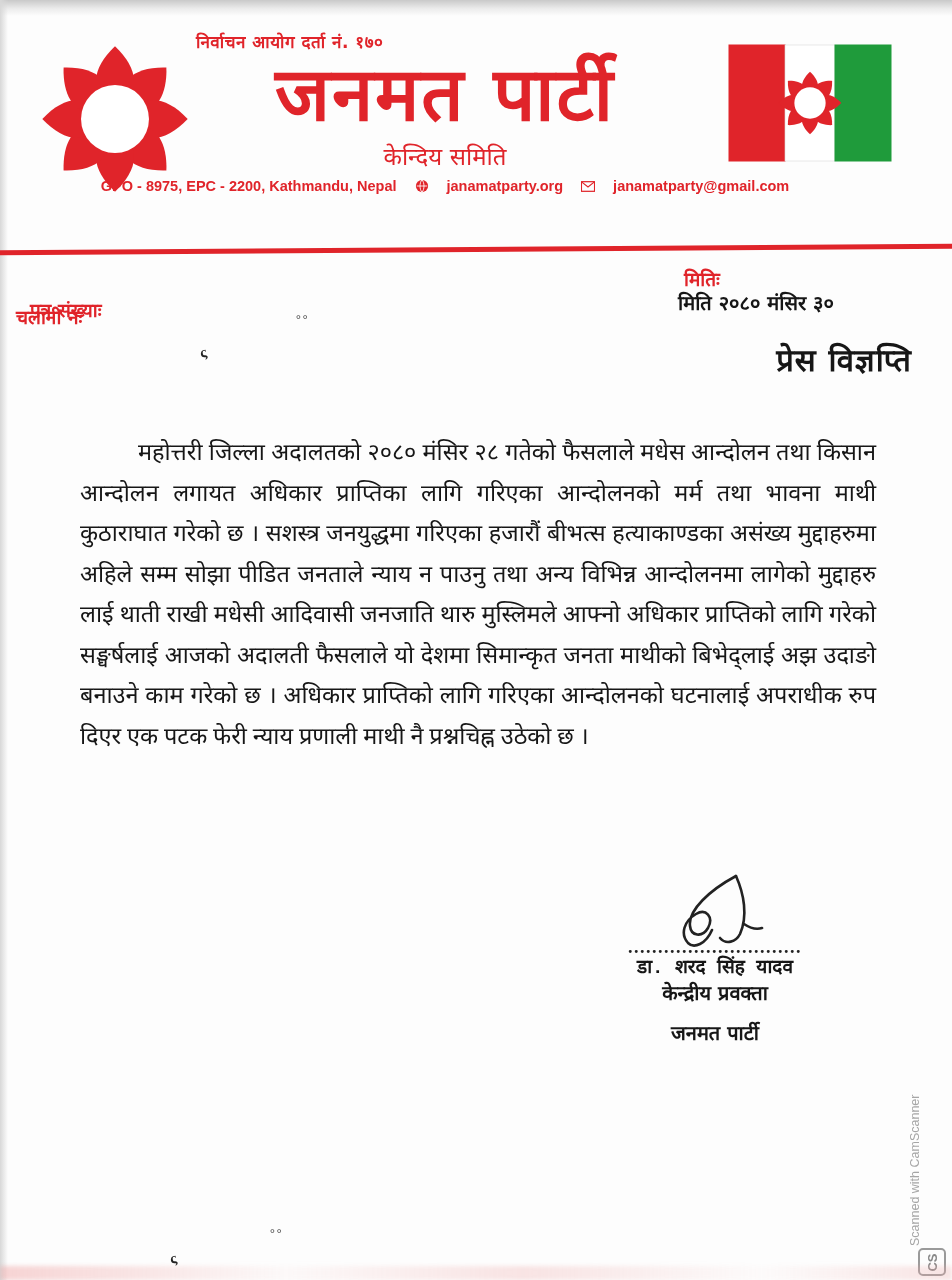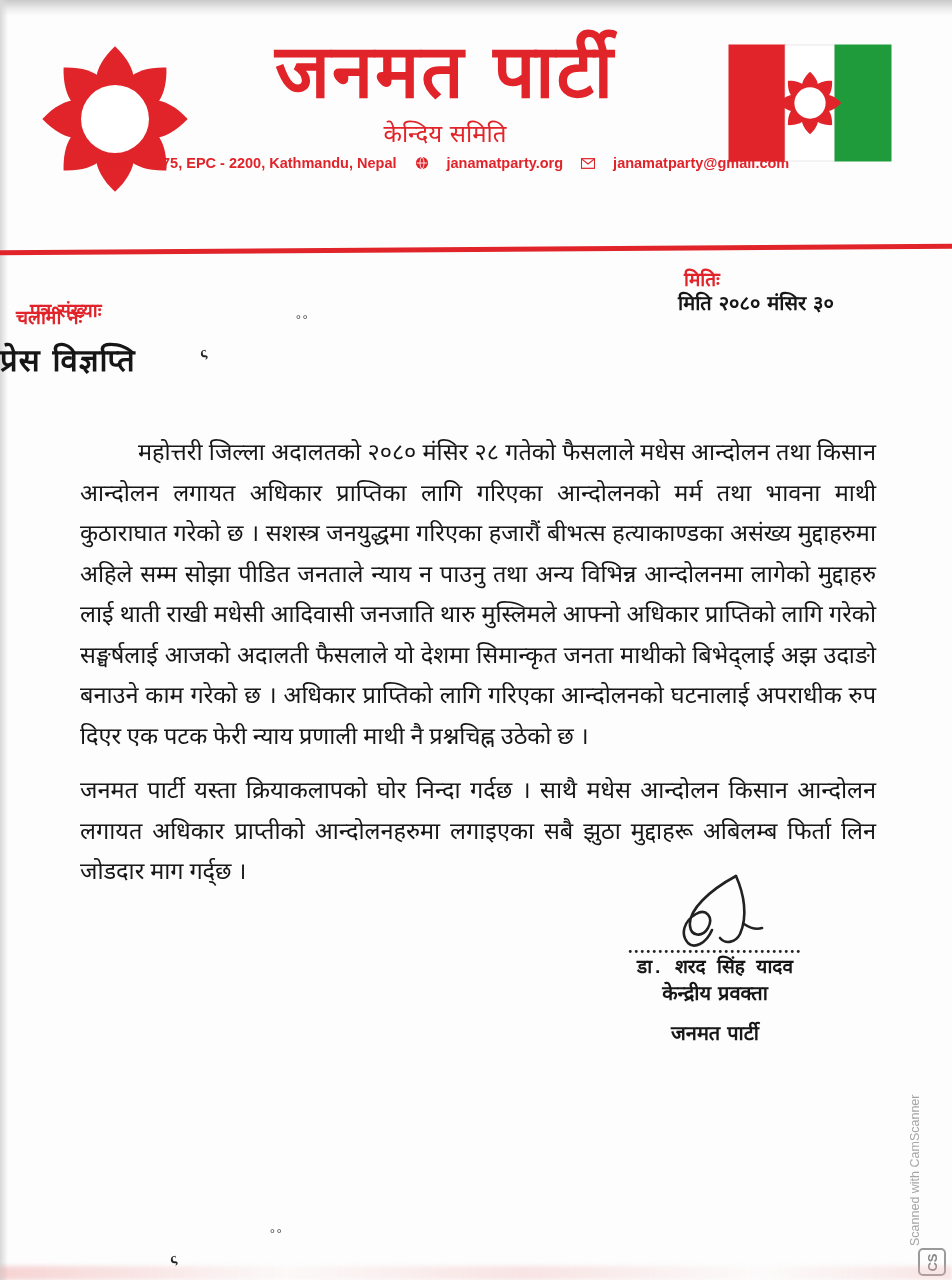--- a/index.html
+++ b/index.html
@@ -40,21 +40,21 @@
   .flag{position:absolute;left:728px;top:44px;width:164px;height:118px;}
   .red-rule{position:absolute;left:-4px;top:247px;width:962px;height:5px;
     background:var(--brand-red);transform:rotate(-0.4deg);border-radius:2px;}
   
   .np-sans{font-family:"DejaVu Sans","Liberation Sans",sans-serif;}
   .letter-no{position:absolute;left:30px;top:276px;color:var(--brand-red);font-weight:bold;font-size:19px;margin-top:21px;}
   .dispatch-no{position:absolute;left:16px;top:304px;color:var(--brand-red);font-weight:bold;font-size:19px;}
   .date-label{position:absolute;left:684px;top:266px;color:var(--brand-red);font-weight:bold;font-size:19px;}
   .date-value{position:absolute;left:678px;top:289px;color:var(--text-black);font-weight:bold;font-size:20px;}
   
-  .press-title{position:absolute;left:0;top:338px;width:912px;text-align:left;
+  .press-title{position:absolute;left:0;top:338px;width:912px;text-align:right;
     font-size:31px;font-weight:bold;letter-spacing:1px;}
   .letter-body{position:absolute;left:72px;top:424px;width:812px;
     font-size:23.5px;line-height:40.5px;text-align:justify;}
   .letter-body p{margin:8px;}
   .letter-body .p1{text-indent:58px;}
   .letter-body .p2{margin-top:14px;}
   
   .artifact{position:absolute;color:#444;font-size:12px;letter-spacing:2px;}
   .artifact.squig{font-size:15px;font-weight:bold;color:#222;transform:rotate(-15deg);}
   
@@ -95,20 +95,21 @@
           <path d="M0,-92 C30,-64 34,-32 0,-16 C-34,-32 -30,-64 0,-92 Z" transform="rotate(225)"></path>
           <path d="M0,-92 C30,-64 34,-32 0,-16 C-34,-32 -30,-64 0,-92 Z" transform="rotate(270)"></path>
           <path d="M0,-92 C30,-64 34,-32 0,-16 C-34,-32 -30,-64 0,-92 Z" transform="rotate(315)"></path>
         </g>
         <circle cx="0" cy="0" r="43" fill="#ffffff"></circle>
       </g>
     </svg>
   </div>
 
   <div class="header-center">
+    <div class="reg-line np-sans">निर्वाचन आयोग दर्ता नं. १७०</div>
     <div class="party-name-np">जनमत पार्टी</div>
     <div class="committee">केन्दिय समिति</div>
     <div class="address-line">
       <span>GPO - 8975, EPC - 2200, Kathmandu, Nepal</span>
       <span class="mini-icon">
         <svg viewBox="0 0 16 16" width="14" height="14">
             <circle cx="8" cy="8" r="7" fill="currentColor"></circle>
             <path d="M2 8h12 M8 1c3 3 3 11 0 14 M8 1c-3 3-3 11 0 14" stroke="#fff" stroke-width="1" fill="none"></path>
           </svg>
       </span>
@@ -151,21 +152,20 @@
 
   <div class="artifact" style="left:296px;top:312px;">°°</div>
   <div class="artifact squig" style="left:200px;top:344px;">ς</div>
   <div class="artifact" style="left:270px;top:1226px;">°°</div>
   <div class="artifact squig" style="left:170px;top:1250px;">ς</div>
 
   <div class="press-title np-sans">प्रेस विज्ञप्ति</div>
 
   <div class="letter-body">
     <p class="p1">महोत्तरी जिल्ला अदालतको २०८० मंसिर २८ गतेको फैसलाले मधेस आन्दोलन तथा किसान आन्दोलन लगायत अधिकार प्राप्तिका लागि गरिएका आन्दोलनको मर्म तथा भावना माथी कुठाराघात गरेको छ । सशस्त्र जनयुद्धमा गरिएका हजारौं बीभत्स हत्याकाण्डका असंख्य मुद्दाहरुमा अहिले सम्म सोझा पीडित जनताले न्याय न पाउनु तथा अन्य विभिन्न आन्दोलनमा लागेको मुद्दाहरु लाई थाती राखी मधेसी आदिवासी जनजाति थारु मुस्लिमले आफ्नो अधिकार प्राप्तिको लागि गरेको सङ्घर्षलाई आजको अदालती फैसलाले यो देशमा सिमान्कृत जनता माथीको बिभेद्लाई अझ उदाङो बनाउने काम गरेको छ । अधिकार प्राप्तिको लागि गरिएका आन्दोलनको घटनालाई अपराधीक रुप दिएर एक पटक फेरी न्याय प्रणाली माथी नै प्रश्नचिह्न उठेको छ ।</p>
-    <p class="p2">जनमत पार्टी यस्ता क्रियाकलापको घोर निन्दा गर्दछ । साथै मधेस आन्दोलन किसान आन्दोलन लगायत अधिकार प्राप्तीको आन्दोलनहरुमा लगाइएका सबै झुठा मुद्दाहरू अबिलम्ब फिर्ता लिन जोडदार माग गर्द्छ ।</p>
   </div>
 
   <div class="sig-block">
     <div class="sig-scribble">
       <svg viewBox="0 0 150 76" width="150" height="76" fill="none" stroke="currentColor" stroke-width="2.6" stroke-linecap="round">
         <path d="M96,4 C70,18 48,38 50,54 C51,64 62,66 68,56 C74,45 66,36 56,42 C44,49 40,62 48,71 C54,77 66,72 72,58"></path>
         <path d="M96,4 C104,22 108,44 100,62 C96,70 86,73 80,66"></path>
         <path d="M104,52 C110,56 116,58 122,56"></path>
       </svg>
     </div>

